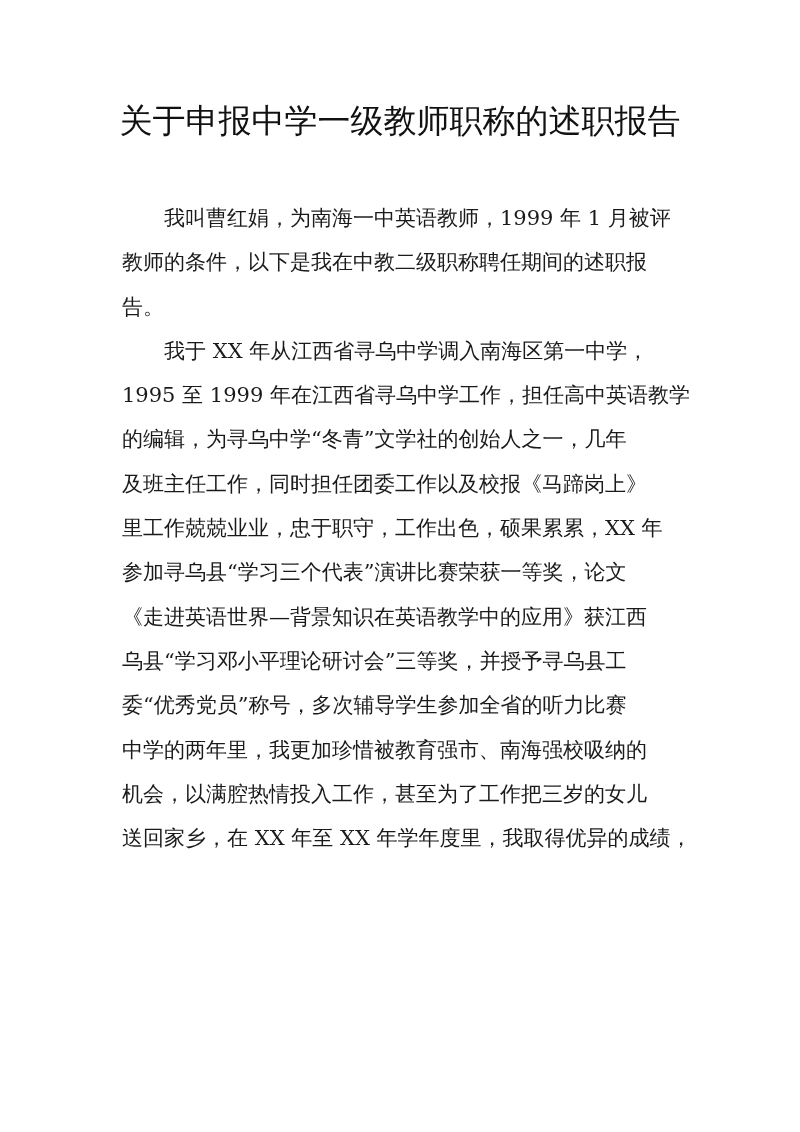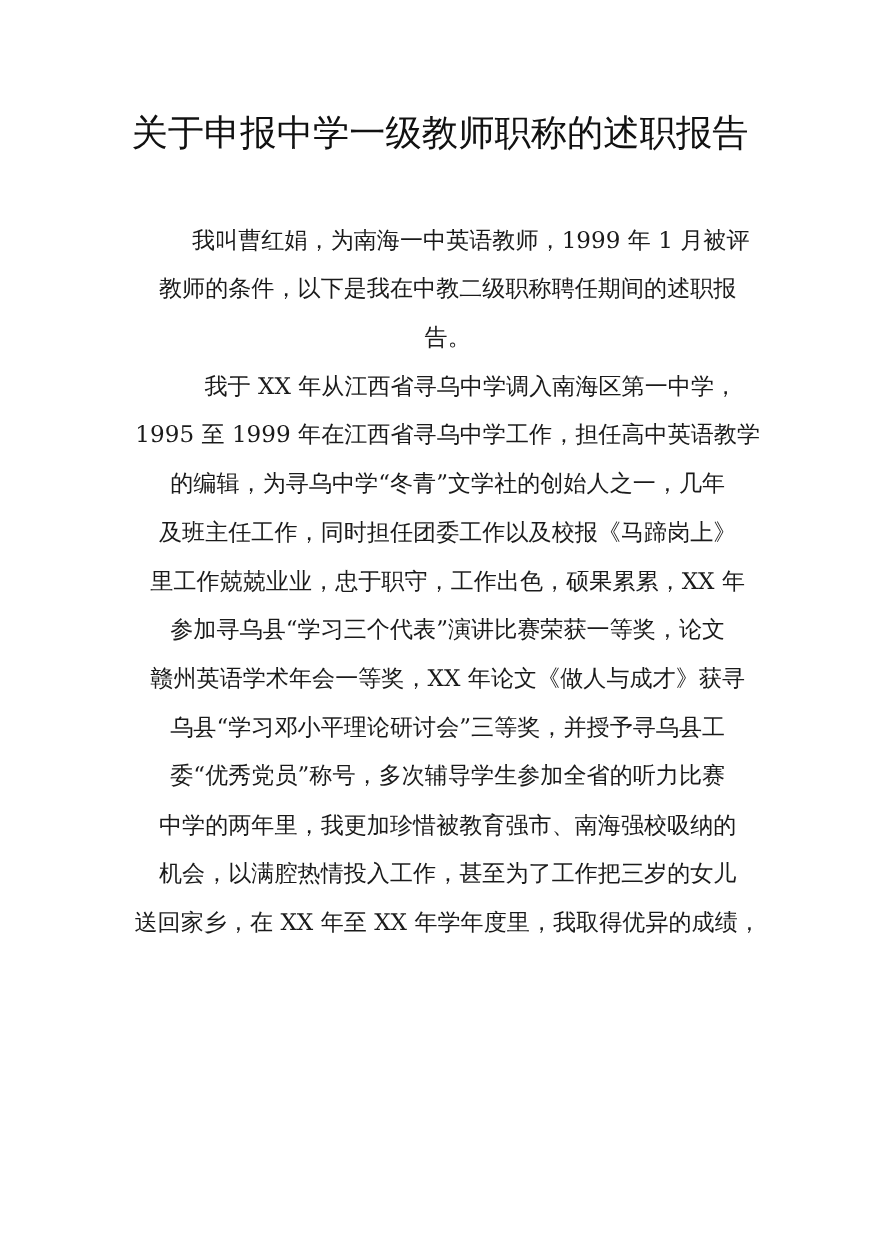--- a/index.html
+++ b/index.html
@@ -8,21 +8,21 @@
     .title {
       position: absolute; left: 0; top: 98px; width: 800px; text-align: center;
       font-family: "DejaVu Sans", "Liberation Sans", sans-serif;
       font-size: 33px; line-height: 46px; color: #111111; letter-spacing: 0px;
     }
     .body-text {
       position: absolute; left: 122px; top: 196px; width: 570px;
       font-family: "DejaVu Serif", "Liberation Serif", serif;
       font-size: 21px; color: #1a1a1a;
     }
-    .line { height: 44.3px; line-height: 44.3px; white-space: nowrap; text-align: center; }
+    .line { height: 44.3px; line-height: 44.3px; white-space: nowrap; }
     .indent { padding-left: 42px; }
   </style>
 </head>
 <body>
 
 <div class="page">
   <div class="title">关于申报中学一级教师职称的述职报告</div>
 
   <div class="body-text">
     <div>
@@ -30,21 +30,21 @@
       <div class="line">教师的条件，以下是我在中教二级职称聘任期间的述职报</div>
       <div class="line">告。</div>
     </div>
     <div>
       <div class="line indent">我于 XX 年从江西省寻乌中学调入南海区第一中学，</div>
       <div class="line">1995 至 1999 年在江西省寻乌中学工作，担任高中英语教学</div>
       <div class="line">的编辑，为寻乌中学“冬青”文学社的创始人之一，几年</div>
       <div class="line">及班主任工作，同时担任团委工作以及校报《马蹄岗上》</div>
       <div class="line">里工作兢兢业业，忠于职守，工作出色，硕果累累，XX 年</div>
       <div class="line">参加寻乌县“学习三个代表”演讲比赛荣获一等奖，论文</div>
-      <div class="line">赣州英语学术年会一等奖，XX 年论文《做人与成才》获寻</div>
+      <div class="line">《走进英语世界—背景知识在英语教学中的应用》获江西</div>
       <div class="line">乌县“学习邓小平理论研讨会”三等奖，并授予寻乌县工</div>
       <div class="line">委“优秀党员”称号，多次辅导学生参加全省的听力比赛</div>
     </div>
     <div>
       <div class="line">中学的两年里，我更加珍惜被教育强市、南海强校吸纳的</div>
       <div class="line">机会，以满腔热情投入工作，甚至为了工作把三岁的女儿</div>
       <div class="line">送回家乡，在 XX 年至 XX 年学年度里，我取得优异的成绩，</div>
     </div>
   </div>
 </div>

